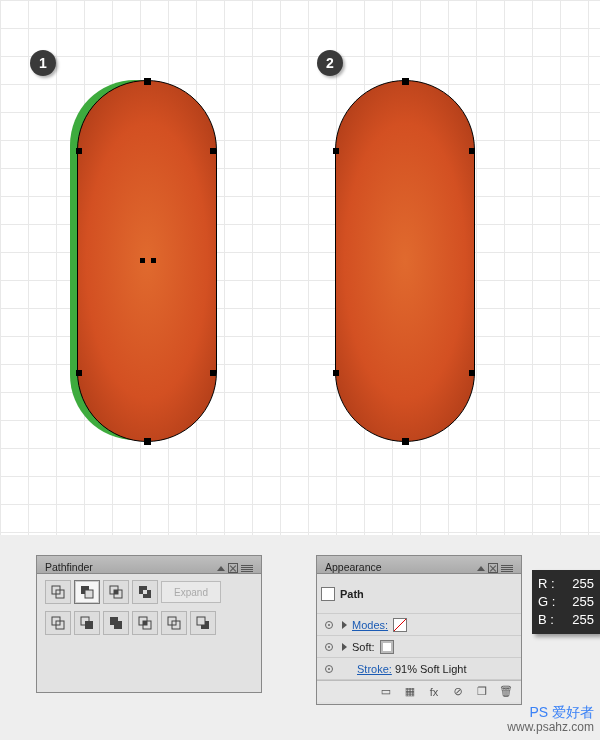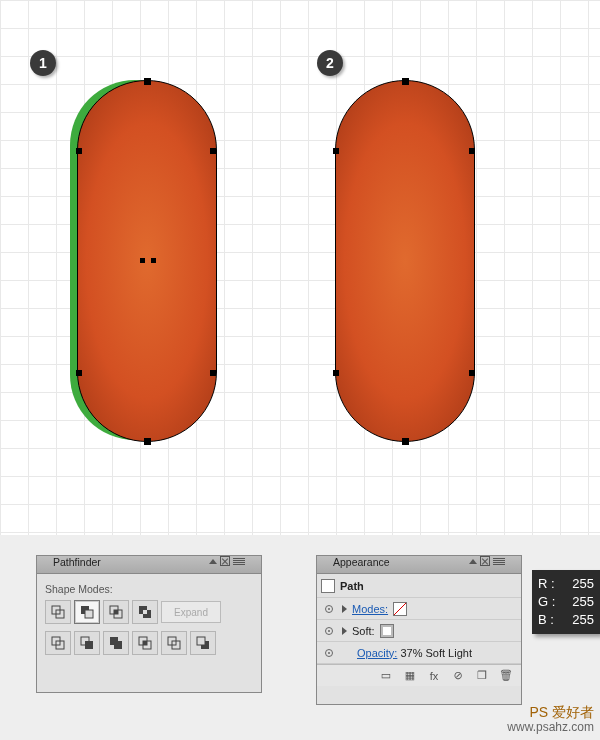--- a/index.html
+++ b/index.html
@@ -16,54 +16,54 @@
   border:1.5px solid #000}
 .cap.orange2{left:335px;top:80px;width:140px;height:362px;
   background:radial-gradient(ellipse 110px 250px at 50% 50%,#e06a2e 0,#d35022 55%,#9e3414 100%);
   border:1.5px solid #000}
 .anchor{position:absolute;width:6px;height:6px;background:#000}
 .anchor.big{width:7px;height:7px}
 .center-dots{position:absolute;display:flex;gap:6px}
 .center-dots span{width:5px;height:5px;background:#000}
 .panel-area{position:absolute;left:0;top:535px;width:600px;height:205px;background:#eee}
 .panel{position:absolute;border:1px solid #888;background:#e2e2e2;font-size:10.5px;color:#222}
-.phead{height:18px;background:linear-gradient(#bfbfbf,#aaa);display:flex;align-items:flex-start;justify-content:space-between;padding:0 16px;border-bottom:1px solid #888}
+.phead{height:18px;background:linear-gradient(#bfbfbf,#aaa);display:flex;align-items:flex-end;justify-content:space-between;padding:0 8px;border-bottom:1px solid #888}
 .phead .title{font-weight:400}
 .phead .htail{display:flex;gap:3px;align-items:center}
 .chev{width:0;height:0;border-left:4px solid transparent;border-right:4px solid transparent;border-bottom:5px solid #555}
 .xbox{width:10px;height:10px;border:1px solid #555;position:relative}
 .xbox::before,.xbox::after{content:"";position:absolute;left:0;top:4px;width:8px;height:1px;background:#555}
 .xbox::before{transform:rotate(45deg)}.xbox::after{transform:rotate(-45deg)}
 .lines{width:12px;display:flex;flex-direction:column;gap:1px}
 .lines span{height:1px;background:#555}
 .pf-body{padding:6px 8px 4px}
 .lbl{color:#555;margin:3px 0 5px}
 .icon-row{display:flex;gap:3px;align-items:center;margin-bottom:7px}
 .ibox{width:26px;height:24px;border:1px solid #b5b5b5;background:#ddd;display:flex;align-items:center;justify-content:center}
 .ibox.sel{border:1px solid #777;background:#f6f6f6;box-shadow:inset 0 0 0 1px #ccc}
 .ibox svg{width:16px;height:16px}
 .expand-btn{height:22px;width:60px;border:1px solid #bbb;background:#e9e9e9;color:#aaa;font-size:10px;display:flex;align-items:center;justify-content:center}
 .ap-body{padding:0}
 .ap-row{height:22px;display:flex;align-items:center;border-bottom:1px solid #ccc;padding-left:4px;gap:5px}
-.ap-row.top{height:24px}
+.ap-row.top{height:40px}
 .eye{width:16px;text-align:center;color:#555;font-size:11px;position:relative}
 .eye .dot{width:8px;height:8px;border:1px solid #666;border-radius:50%;display:inline-block;position:relative}
 .eye .dot::after{content:"";position:absolute;left:2px;top:2px;width:2px;height:2px;background:#666;border-radius:50%}
 .tri{width:0;height:0;border-top:4px solid transparent;border-bottom:4px solid transparent;border-left:5px solid #555}
 .sw{width:14px;height:14px;border:1px solid #777;background:#fff}
 .sw.red{background:linear-gradient(135deg,#fff 46%,#d00 46%,#d00 54%,#fff 54%)}
 .sw.fill{background:#fff;box-shadow:inset 0 0 0 2px #bbb}
 .rowtxt{font-size:11px}
 .rowtxt .link{color:#1b5bb4;text-decoration:underline}
 .ap-foot{height:22px;background:#e6e6e6;display:flex;align-items:center;justify-content:flex-end;gap:6px;padding:0 6px;border-top:1px solid #bbb}
 .ap-foot .ficon{width:18px;height:16px;display:flex;align-items:center;justify-content:center;color:#555;font-size:11px}
 .rgb-box{position:absolute;right:0;top:570px;width:68px;background:#2b2b2b;color:#fff;padding:5px 6px;font-size:13px;line-height:18px;box-shadow:3px 3px 4px rgba(0,0,0,.35)}
 .rgb-box div{display:flex;justify-content:space-between}
 .watermark{position:absolute;right:6px;bottom:5px;color:#666;font-size:12px;text-align:right;line-height:15px}
-.watermark .cn{font-size:14px;color:#a16207}
+.watermark .cn{font-size:14px;color:#3b82f6}
 </style>
 </head>
 <body>
 
 <div class="canvas">
 
   <div class="badge" style="left:30px;top:50px">1</div>
   <div class="badge" style="left:317px;top:50px">2</div>
 
   <div class="cap green"></div>
@@ -99,21 +99,20 @@
         <span class="xbox"></span>
         <span class="lines">
             <span></span>
             <span></span>
             <span></span>
             <span></span>
           </span>
       </div>
     </div>
     <div class="pf-body">
-      <div class="lbl">Shape Modes:</div>
       <div class="icon-row">
         <div class="ibox">
             <svg viewBox="0 0 16 16">
               <rect x="2" y="2" width="8" height="8" fill="none" stroke="#444"></rect>
               <rect x="6" y="6" width="8" height="8" fill="none" stroke="#444"></rect>
             </svg>
           </div>
         <div class="ibox sel">
             <svg viewBox="0 0 16 16">
               <rect x="2" y="2" width="8" height="8" fill="#444"></rect>
@@ -205,21 +204,21 @@
       </div>
       <div class="ap-row">
         <span class="eye"><span class="dot"></span></span>
         <span class="tri"></span>
         <span class="rowtxt">Soft:</span>
         <span class="sw fill"></span>
       </div>
       <div class="ap-row">
         <span class="eye"><span class="dot"></span></span>
         <span style="width:10px"></span>
-        <span class="rowtxt"><span class="link">Opacity:</span> <span>37% Soft Light</span></span>
+        <span class="rowtxt"><span class="link">Stroke:</span> <span>91% Soft Light</span></span>
       </div>
       <div class="ap-foot">
         <span class="ficon">▭</span>
         <span class="ficon">▦</span>
         <span class="ficon" style="">fx</span>
         <span class="ficon">⊘</span>
         <span class="ficon">❐</span>
         <span class="ficon">🗑</span>
       </div>
     </div>

